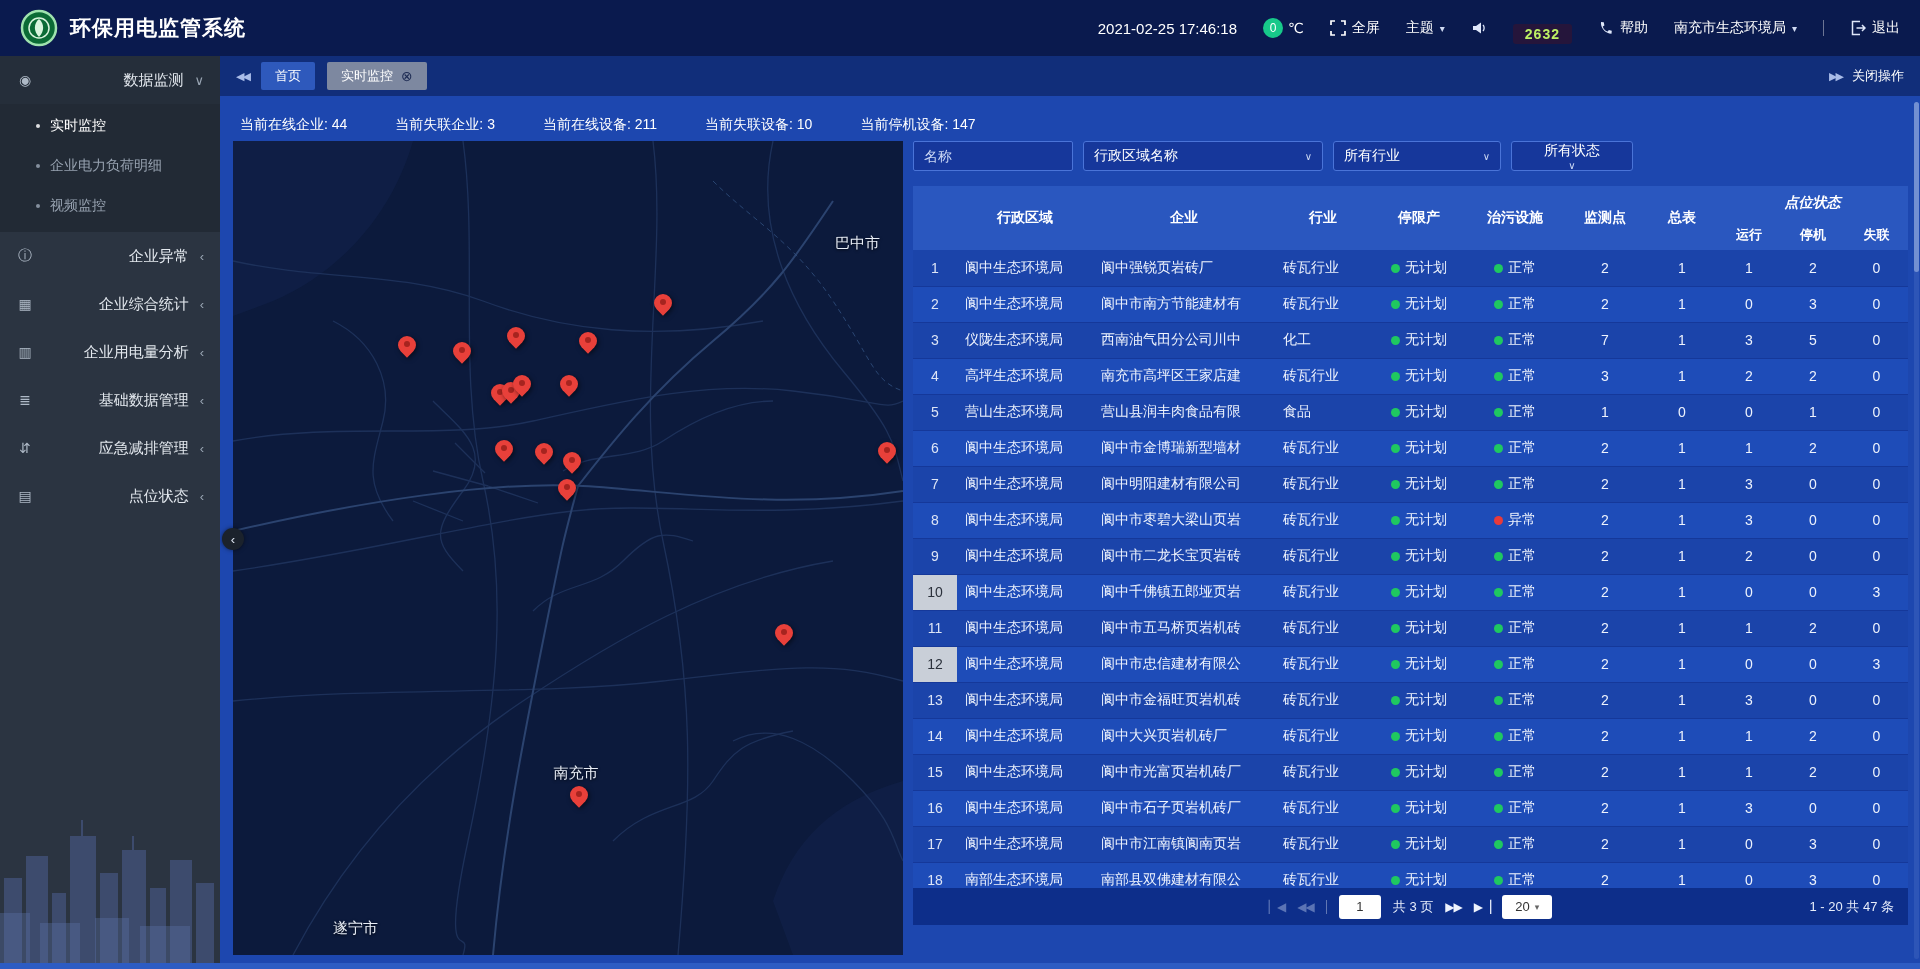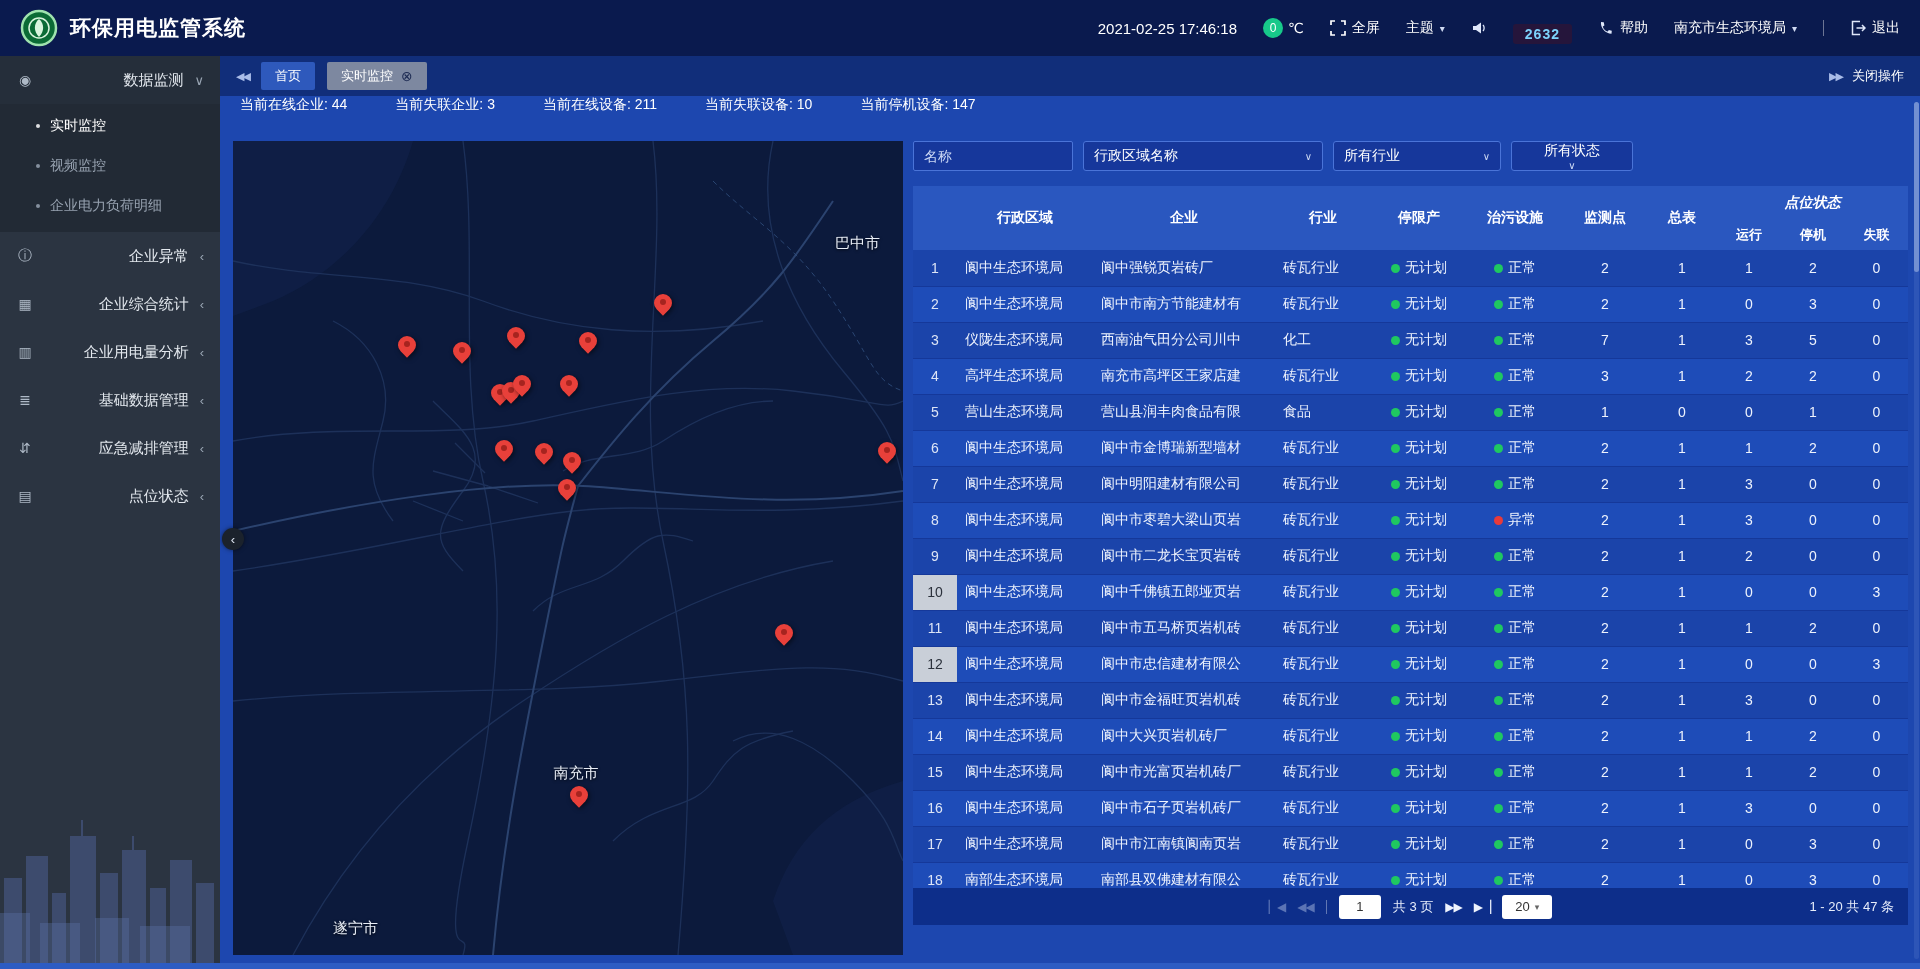--- a/index.html
+++ b/index.html
@@ -9,21 +9,21 @@
   
   .header { position:absolute; top:0; left:0; right:0; height:56px; background:#0a1a4e; display:flex; align-items:center; padding:0 20px; z-index:40; color:#fff; }
   .logo { width:38px; height:38px; margin-right:12px; flex:0 0 auto; }
   .app-title { font-size:21px; font-weight:bold; letter-spacing:1px; }
   .header-right { margin-left:auto; display:flex; align-items:center; gap:26px; font-size:14px; white-space:nowrap; }
   .h-datetime { font-size:15px; }
   .h-temp { display:inline-flex; align-items:center; }
   .temp-badge { display:inline-flex; width:20px; height:20px; border-radius:50%; background:#17c98a; color:#fff; font-size:12px; align-items:center; justify-content:center; margin-right:5px; }
   .h-item { display:inline-flex; align-items:center; gap:6px; cursor:pointer; }
   .h-ico { width:16px; height:16px; display:block; }
-  .h-count { color:#7dd3fc; font-weight:bold; background:rgba(90,15,25,.35); padding:2px 12px; border-radius:3px; letter-spacing:1px;margin-top:12px; }
+  .h-count { color:#bef264; font-weight:bold; background:rgba(90,15,25,.35); padding:2px 12px; border-radius:3px; letter-spacing:1px;margin-top:12px; }
   .h-divider { width:1px; height:16px; background:rgba(255,255,255,.4); }
   .caret-sm { font-size:10px; color:#cfd9f2; }
 
   
   .sidebar { position:absolute; top:56px; left:0; width:220px; bottom:0; background:#2b3441; z-index:30; overflow:hidden; }
   .side-item { height:48px; display:flex; align-items:center; padding:0 16px; color:#e3e8ee; font-size:15px; cursor:pointer; gap:11px; }
   .side-section.expanded > .side-item { background:#252e3a; }
   .side-icon { width:18px; text-align:center; color:#aeb9c6; font-size:14px; }
   .side-label { flex:1;text-align:right; }
   .side-chev { font-size:13px; color:#9aa6b4; }
@@ -37,21 +37,21 @@
   .main { position:absolute; top:56px; left:220px; right:0; bottom:0; background:#1d47af; }
   .tabbar { position:absolute; top:0; left:0; right:0; height:40px; background:#112e7a; display:flex; align-items:center; padding:0 16px; gap:12px; }
   .tab-scroll { color:#a9bce8; font-size:11px; letter-spacing:-2px; cursor:pointer; }
   .tab { height:28px; display:flex; align-items:center; padding:0 14px; font-size:13px; color:#fff; border-radius:2px; cursor:pointer; gap:8px; }
   .tab-home { background:#2e59bc; }
   .tab-active { background:#7d88a0; }
   .tab-close { font-size:14px; color:#1c2a52; line-height:1; }
   .tab-right { margin-left:auto; display:flex; align-items:center; gap:10px; color:#fff; font-size:13px; }
   .close-ops { cursor:pointer; }
 
-  .statsbar { position:absolute; top:40px; left:0; right:12px; height:38px; display:flex; align-items:flex-start; padding-left:20px; gap:48px; color:#fff; font-size:14px; }
+  .statsbar { position:absolute; top:40px; left:0; right:12px; height:38px; display:flex; align-items:flex-end; padding-left:20px; gap:48px; color:#fff; font-size:14px; }
   .stat-item { white-space:nowrap; }
 
   
   .map-panel { position:absolute; left:13px; top:85px; width:670px; height:814px; background:#0c1a3c; overflow:hidden; }
   .roads { position:absolute; inset:0; width:100%; height:100%; }
   .city-label { position:absolute; transform:translate(-50%,-50%); color:#e9eef7; font-size:15px; text-shadow:0 1px 3px rgba(0,0,0,.8); white-space:nowrap; }
   .pin { position:absolute; width:18px; height:18px; margin:-22px 0 0 -9px; }
   .pin::before { content:""; position:absolute; inset:0; background:#e8403a; border-radius:50% 50% 50% 0; transform:rotate(-45deg); box-shadow:0 2px 5px rgba(0,0,0,.55); }
   .pin::after { content:""; position:absolute; left:6px; top:5px; width:6px; height:6px; border-radius:50%; background:#a6241f; }
   .collapse-handle { position:absolute; left:2px; top:472px; width:22px; height:22px; border-radius:50%; background:#1b222c; color:#dfe6f2; display:flex; align-items:center; justify-content:center; font-size:13px; cursor:pointer; z-index:6; box-shadow:0 0 4px rgba(0,0,0,.5); }
@@ -155,25 +155,25 @@
           <span class="side-label">数据监测</span>
           <span class="side-chev">∨</span>
         </div>
         <div class="submenu">
           <div class="sub-item active">
             <span class="sub-dot"></span>
             <span class="sub-label">实时监控</span>
           </div>
           <div class="sub-item">
             <span class="sub-dot"></span>
-            <span class="sub-label">视频监控</span>
+            <span class="sub-label">企业电力负荷明细</span>
           </div>
           <div class="sub-item">
             <span class="sub-dot"></span>
-            <span class="sub-label">企业电力负荷明细</span>
+            <span class="sub-label">视频监控</span>
           </div>
         </div>
       </div>
       <div class="side-section">
         <div class="side-item">
           <span class="side-icon">ⓘ</span>
           <span class="side-label">企业异常</span>
           <span class="side-chev">‹</span>
         </div>
       </div>

